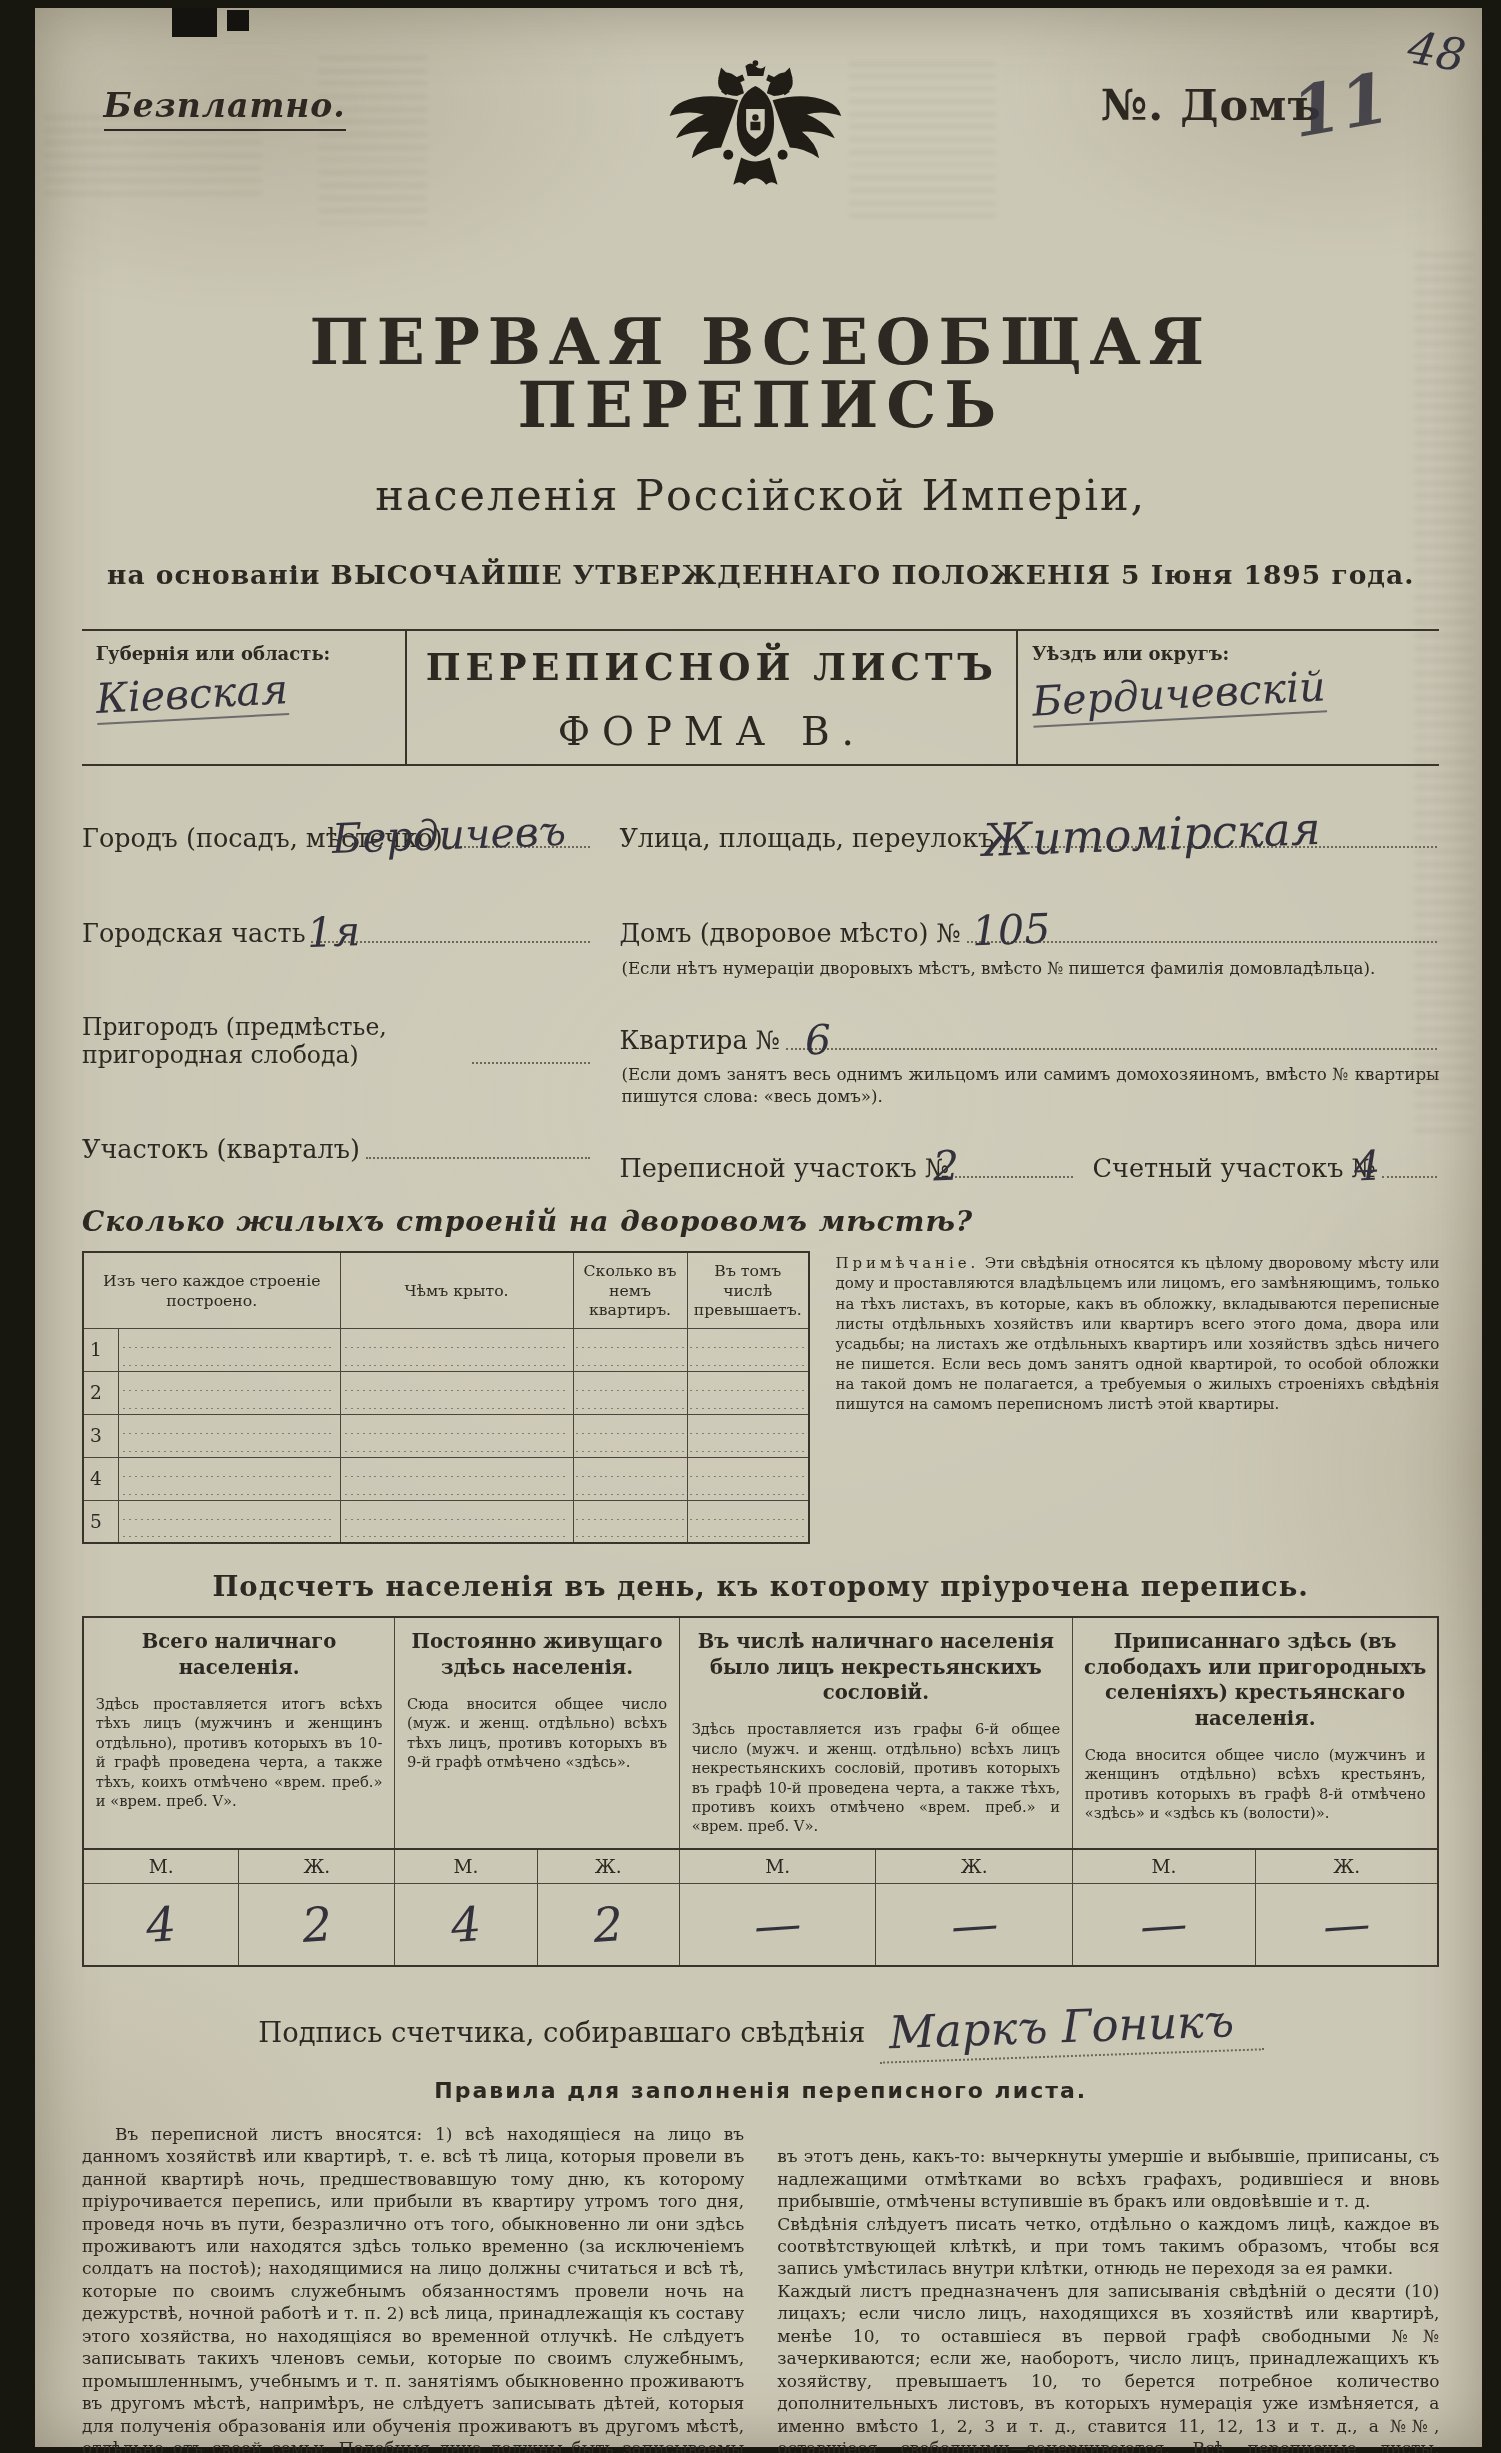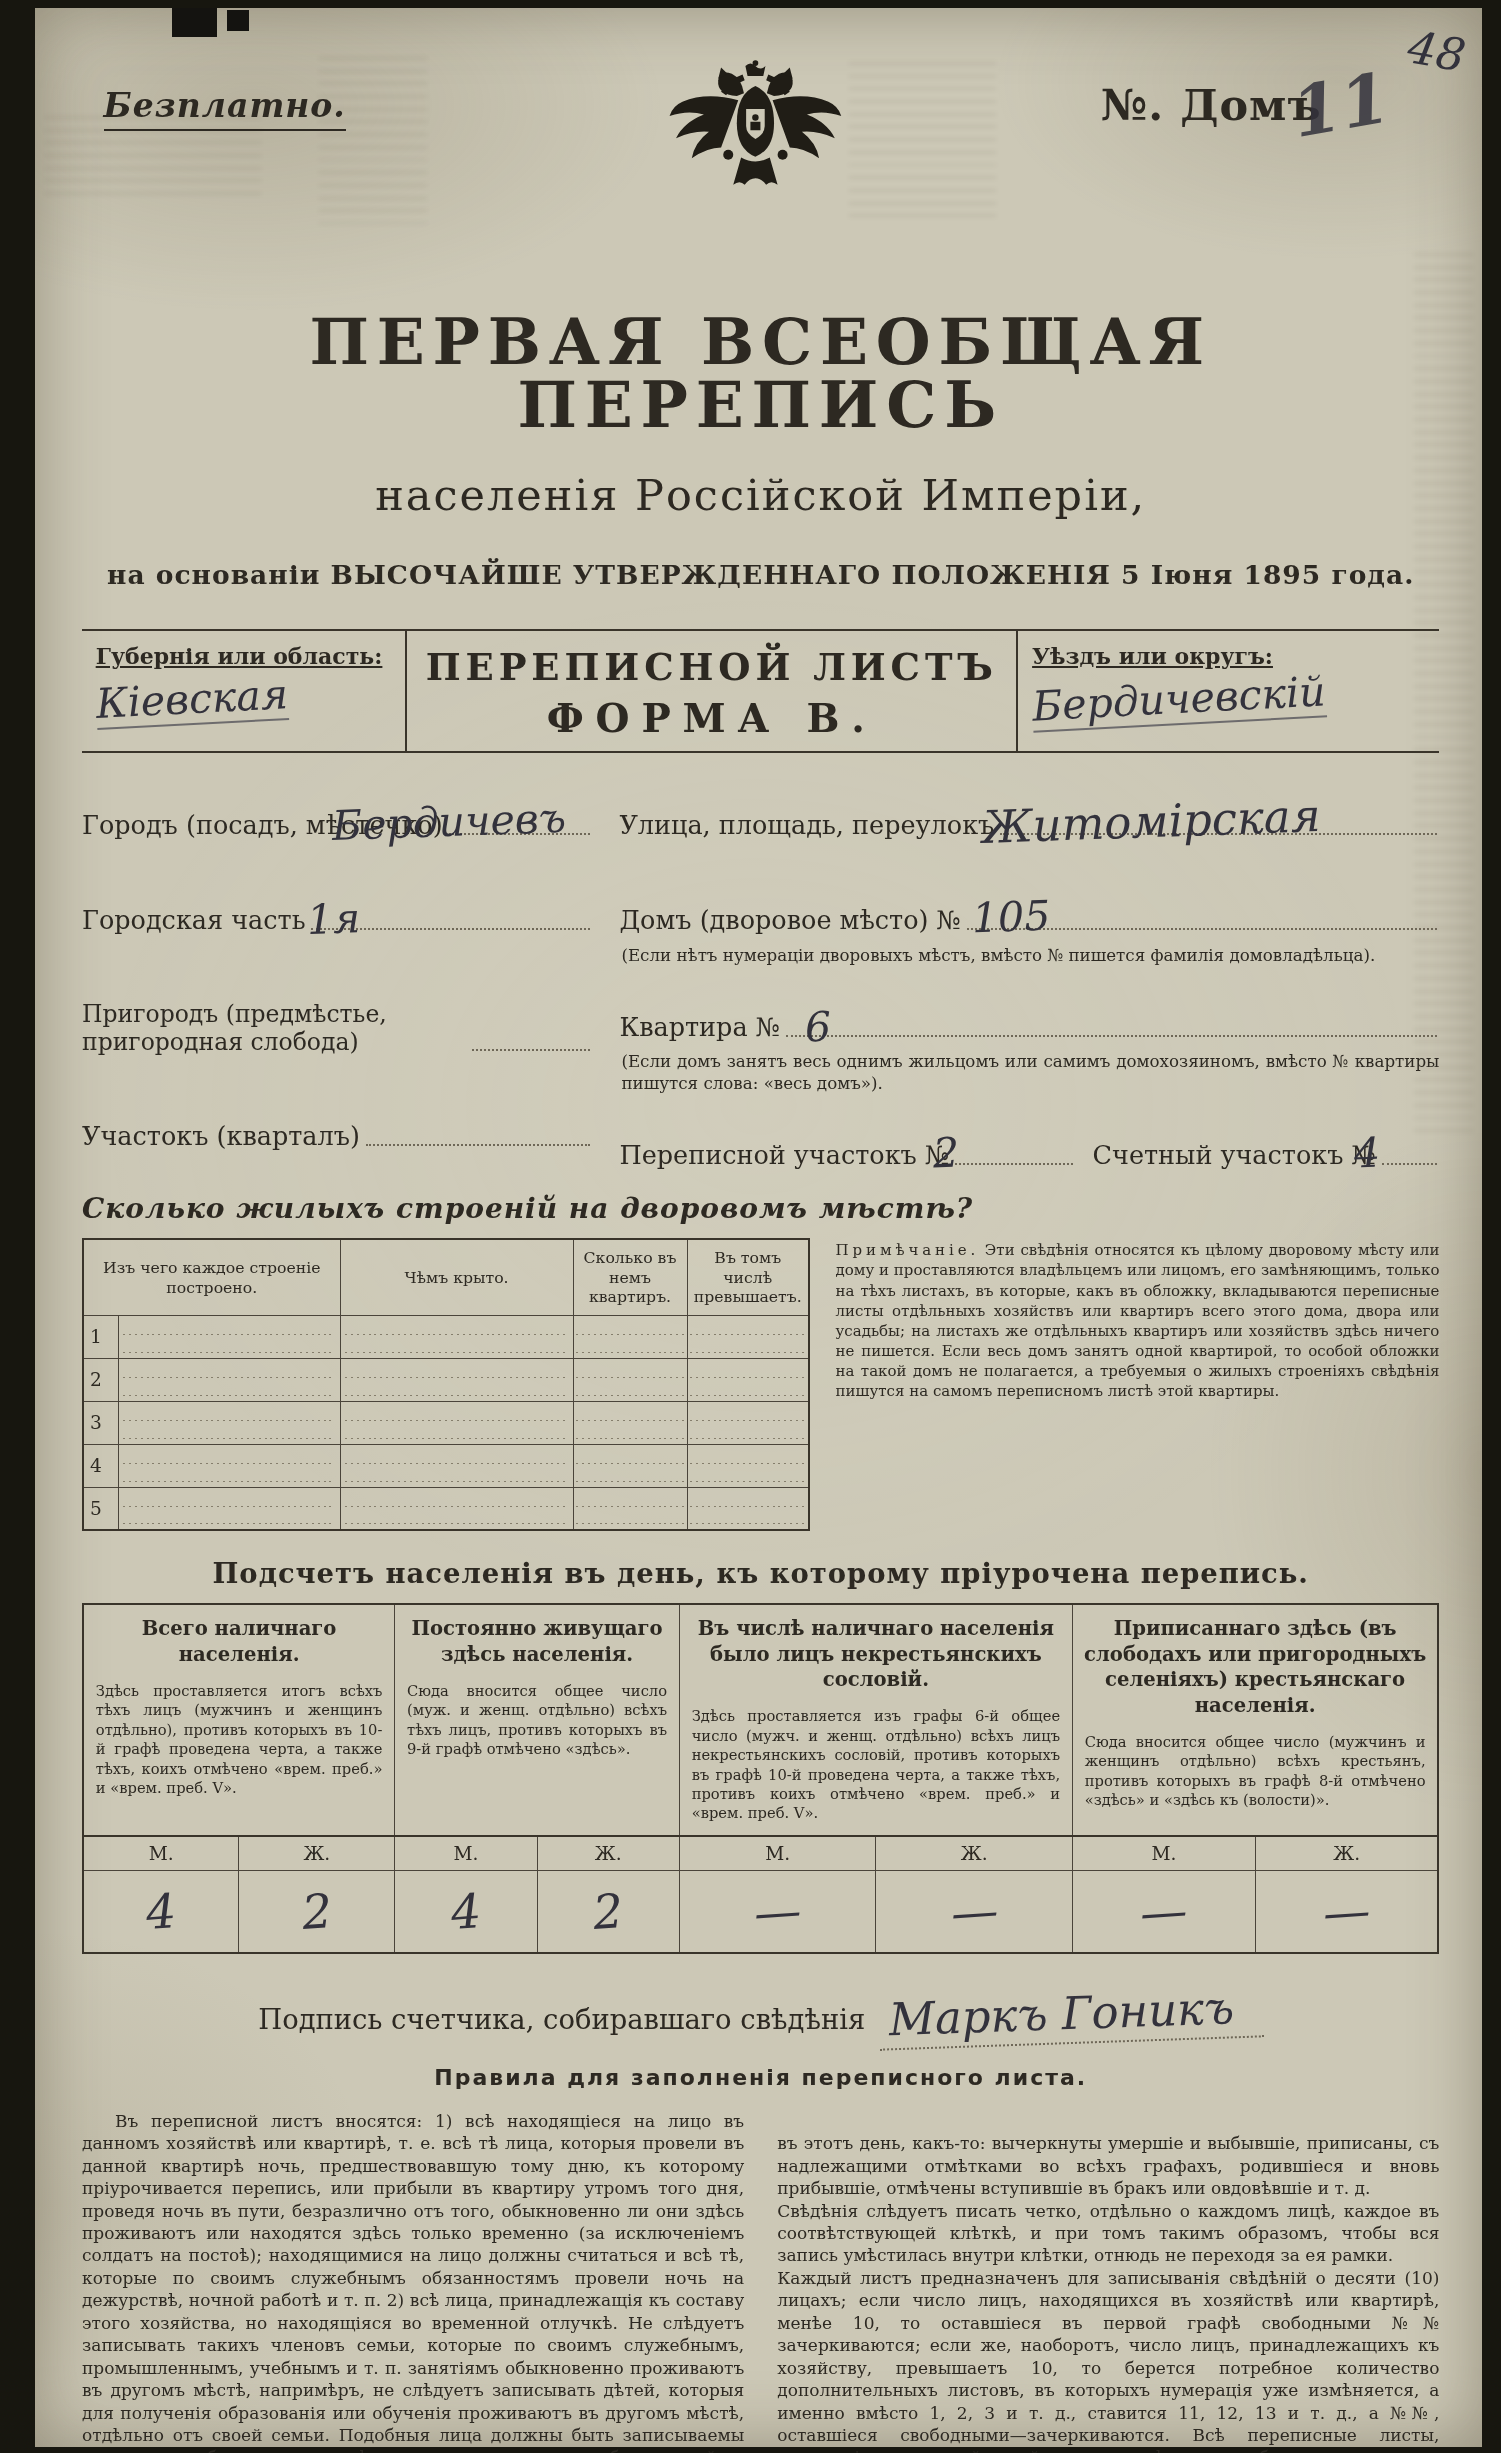--- a/index.html
+++ b/index.html
@@ -63,23 +63,23 @@
     border-top:2.9px solid #39342a; border-bottom:2.9px solid #39342a;
   }
   .fh-cell { position:relative; padding:11.8px 13.7px 9.8px; }
   .fh-left  { width:323px; }
   .fh-center{
     flex:1; text-align:center;
     border-left:2.9px solid #39342a; border-right:2.9px solid #39342a;
     padding-top:13.7px;
   }
   .fh-right { width:421px; }
-  .fh-label { font-size:22px; font-weight:bold;text-decoration:underline; }
+  .fh-label { font-size:18px; font-weight:bold; }
   .fh-title1{ font-size:37px; font-weight:bold; letter-spacing:4.9px; }
-  .fh-title2{ font-size:39px; font-weight:bold; letter-spacing:11.8px; margin-top:6px; }
+  .fh-title2{ font-size:39px; font-weight:normal; letter-spacing:11.8px; margin-top:20px; }
   .fh-hw { display:inline-block; font-size:41px; margin-top:5.9px; transform:rotate(-3deg); border-bottom:2px solid rgba(45,45,60,.6); }
   
   .addr { display:flex; margin-top:29px; gap:27.4px; }
   .addr-left  { width:510px; }
   .addr-right { flex:1; }
   .field { position:relative; display:flex; align-items:flex-end; margin-bottom:37px; }
   .flabel { font-size:25.5px; white-space:nowrap;margin-top:28px; }
   .dots { flex:1; border-bottom:2px dotted #6e6757; margin:0 2px 4.9px 5.9px; height:1.1em; }
   .dots-short { flex:0 0 118px; }
   .fhw { position:absolute; font-size:41px; transform:rotate(-2deg); bottom:-3.9px; }

